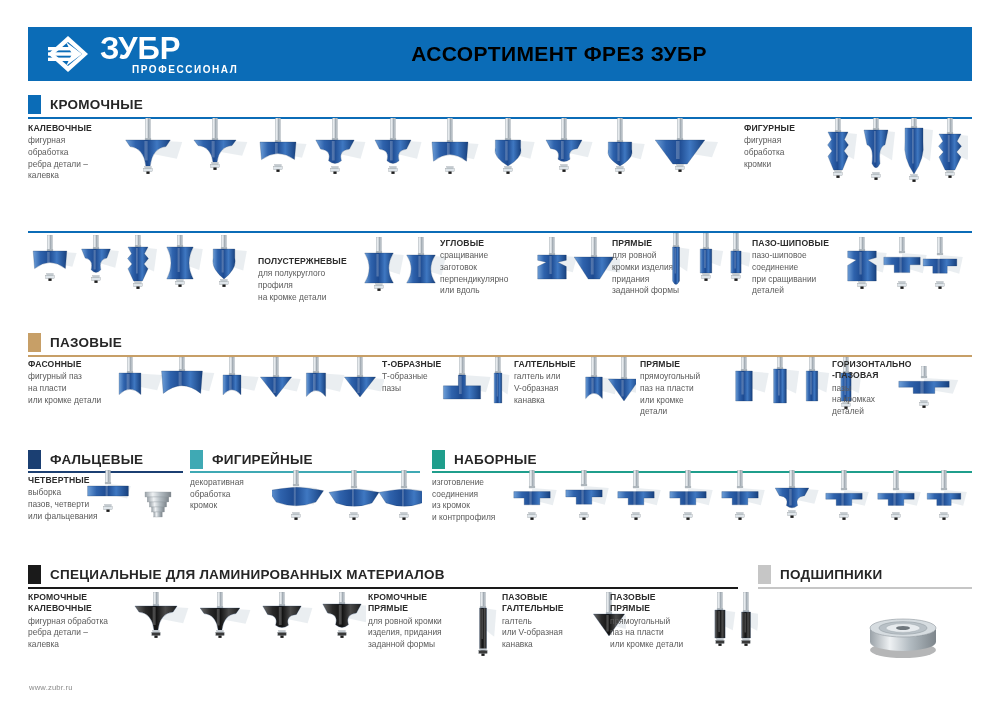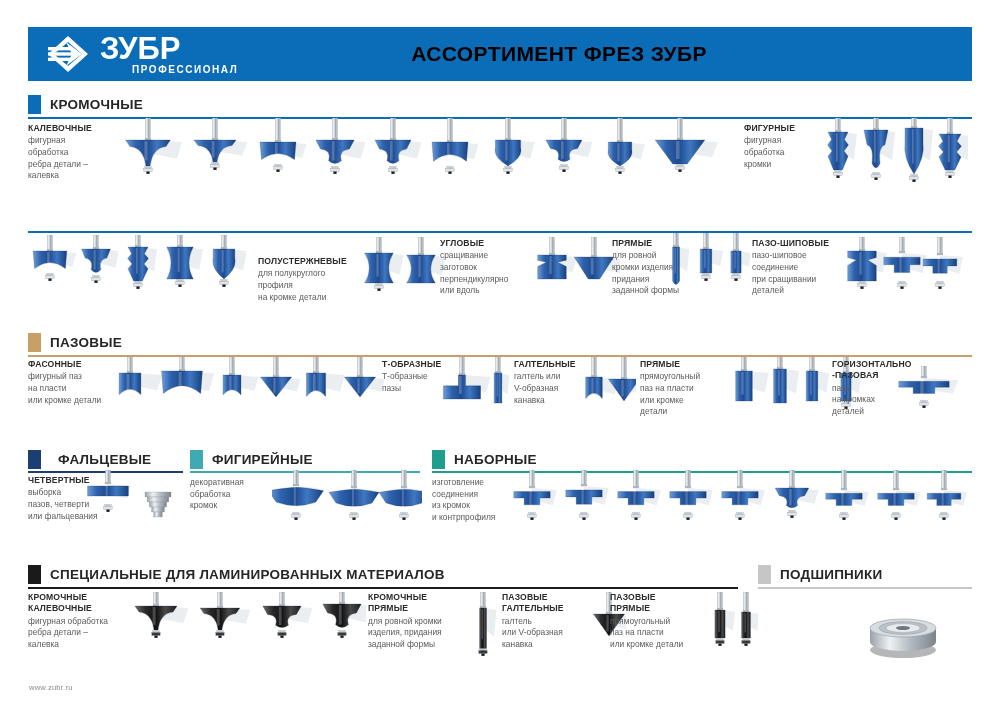--- a/index.html
+++ b/index.html
@@ -939,21 +939,21 @@
            L 56.8 21.240000000000002 L 56.8 27.4 L 35.2 27.4
            L 35.2 21.240000000000002 L 20.8 21.240000000000002 Z" fill="url(#gb)" stroke="#12305f" stroke-width="0.25"></path>
           <rect x="42.4" y="13" width="3.2399999999999998" height="16.5" fill="#ffffff" opacity="0.22"></rect>
           <rect x="42.8" y="34.5" width="6.4" height="2" fill="#c3cad0" stroke="#8b949b" stroke-width="0.25"></rect>
           <rect x="41.8" y="36.5" width="8.4" height="3" fill="#dfe5ea" stroke="#7b848b" stroke-width="0.3"></rect>
           <rect x="44.4" y="39.5" width="3.2" height="2.4" fill="#1d1d1d"></rect>
         </g>
       </svg>
     </div>
 
-  <div class="sec-head" style="left:28px; top:450px;gap:8px;">
+  <div class="sec-head" style="left:28px; top:450px;">
     <span class="sec-chip" style="background:#1b3f72"></span>
     <span class="sec-name">ФАЛЬЦЕВЫЕ</span>
   </div>
   <div class="sec-rule" style="left:28px; top:471px; width:155px; background:#1b3f72;"></div>
 
   <div class="sec-head" style="left:190px; top:450px;">
     <span class="sec-chip" style="background:#3fa9b4"></span>
     <span class="sec-name">ФИГИРЕЙНЫЕ</span>
   </div>
   <div class="sec-rule" style="left:190px; top:471px; width:230px; background:#3fa9b4;"></div>

